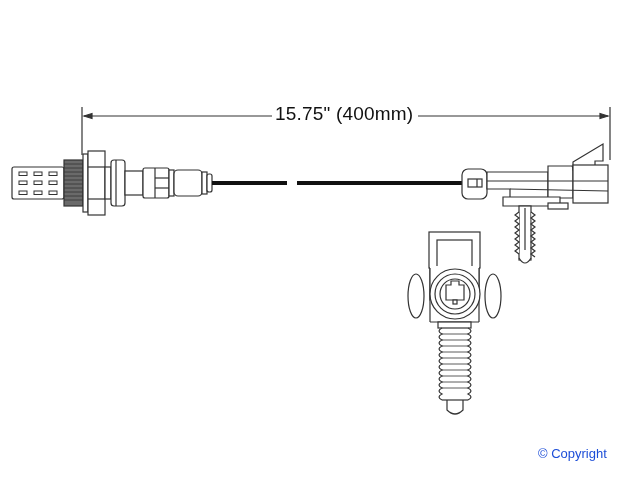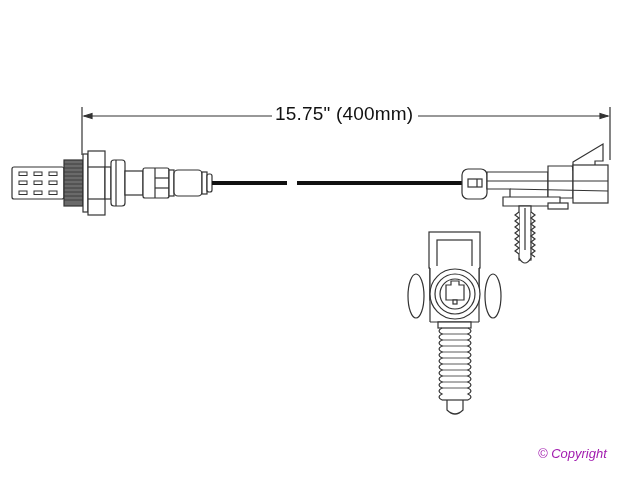--- a/index.html
+++ b/index.html
@@ -1,19 +1,19 @@
 <!DOCTYPE html>
 <html><head>
   <meta charset="utf-8">
   <style>
     html, body { margin: 0; padding: 0; background: #ffffff; }
     body { width: 640px; height: 480px; position: relative; overflow: hidden; font-family: "Liberation Sans", sans-serif; }
     .drawing { position: absolute; left: 0; top: 0; width: 640px; height: 480px; }
     .dim-label { position: absolute; left: 272px; top: 103px; font-size: 19px; color: #111; background: #fff; padding: 0 3px; white-space: nowrap; letter-spacing: 0.2px; }
-    .copyright { position: absolute; left: 538px; top: 446px; font-size: 13px; color: #a21caf; white-space: nowrap; font-style: italic; }
+    .copyright { position: absolute; left: 538px; top: 446px; font-size: 13px; color: #1d4ed8; white-space: nowrap; }
   </style>
 </head>
 <body>
 
 <svg class="drawing" viewBox="0 0 640 480" xmlns="http://www.w3.org/2000/svg">
   <g fill="none" stroke="#333" stroke-width="1.2">
 
     <g>
       <line x1="82" y1="107" x2="82" y2="155"></line>
       <line x1="610" y1="107" x2="610" y2="160"></line>

